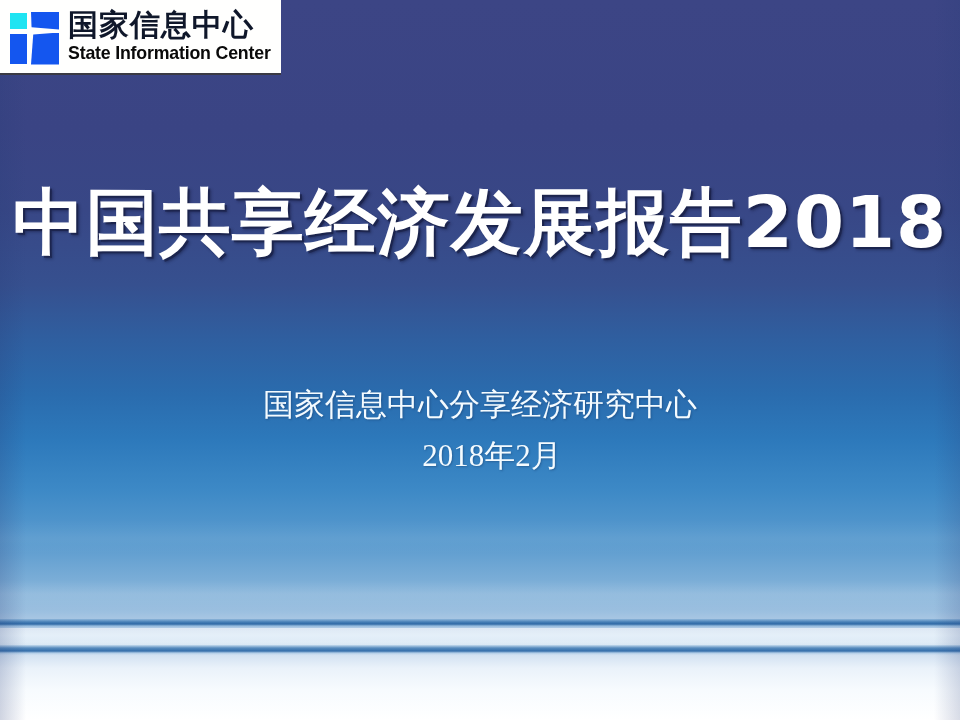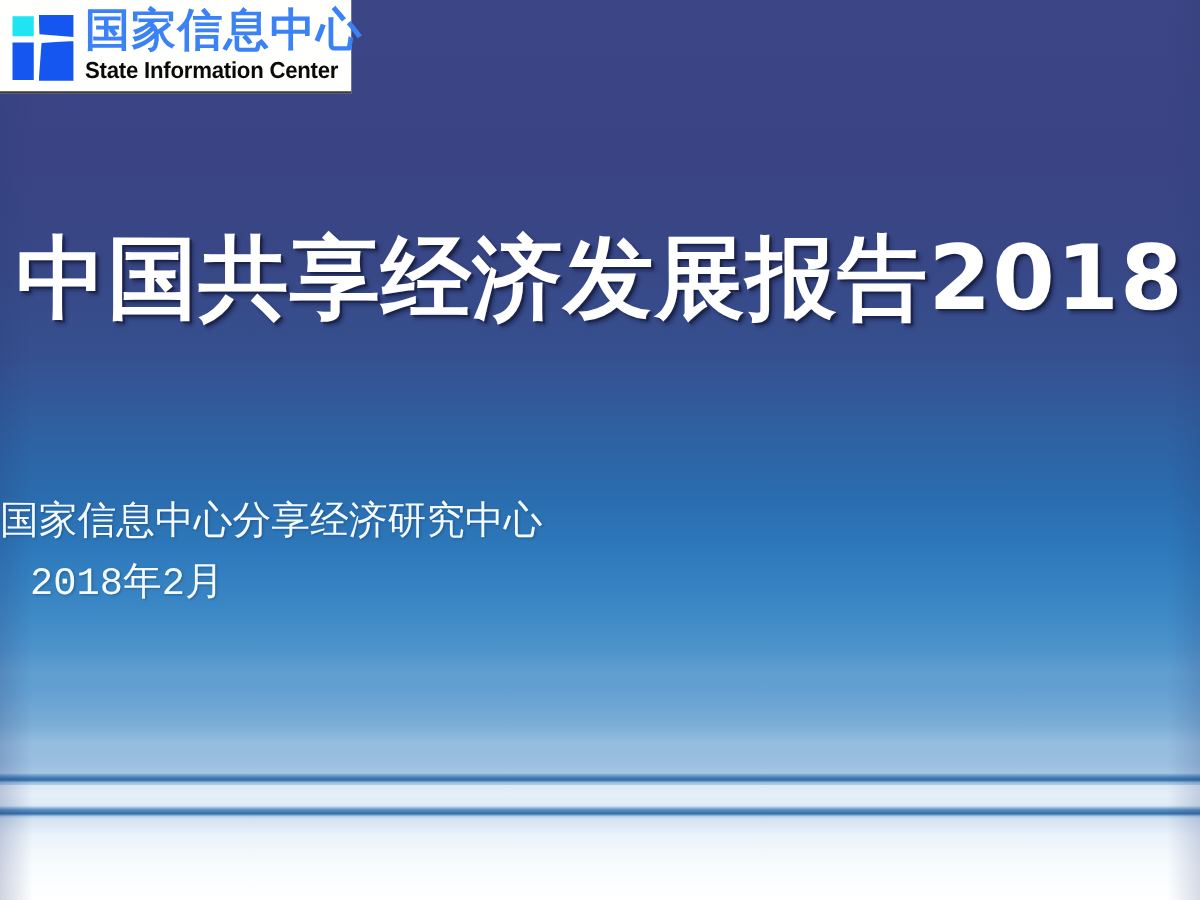--- a/index.html
+++ b/index.html
@@ -169,23 +169,23 @@
   }
 
   .logo-text {
     display: flex;
     flex-direction: column;
     justify-content: center;
     line-height: 1;
   }
   .logo-cn {
     font-family: "DejaVu Sans", "Liberation Sans", sans-serif;
-    font-size: 36px;
+    font-size: 30px;
     font-weight: 700;
-    color: #3b82f6;
+    color: #0f172a;
     letter-spacing: 1px;
     white-space: nowrap;
   }
   .logo-en {
     margin-top: 4px;
     font-family: "Liberation Sans", sans-serif;
     font-size: 18.5px;
     font-weight: 700;
     color: #0a0a0a;
     letter-spacing: -0.2px;
@@ -211,32 +211,31 @@
        2px 2px 0   rgba(20,26,60,0.55),
        3px 3px 3px rgba(16,20,50,0.45);
   }
 
   
   .subtitle {
     position: absolute;
     left: 0;
     right: 0;
     top: 378px;
-    text-align: left;
+    text-align: center;
     font-family: "DejaVu Serif", "Liberation Serif", serif;
     font-size: 31px;
     font-weight: 400;
     color: #f4fbff;
     line-height: 52px;
     text-shadow: 1px 1px 2px rgba(18,40,80,0.35);
-    margin-top: 12px;
   }
   .subtitle div { white-space: nowrap; }
   .sub-date {
-    font-family: Liberation Mono, monospace;
+    font-family: Liberation Serif, serif;
     padding-left: 24px;
   }
 </style>
 </head>
 <body>
 
 <div class="slide">
 
   <div class="bg-base"></div>
   <div class="bg-bands"></div>

